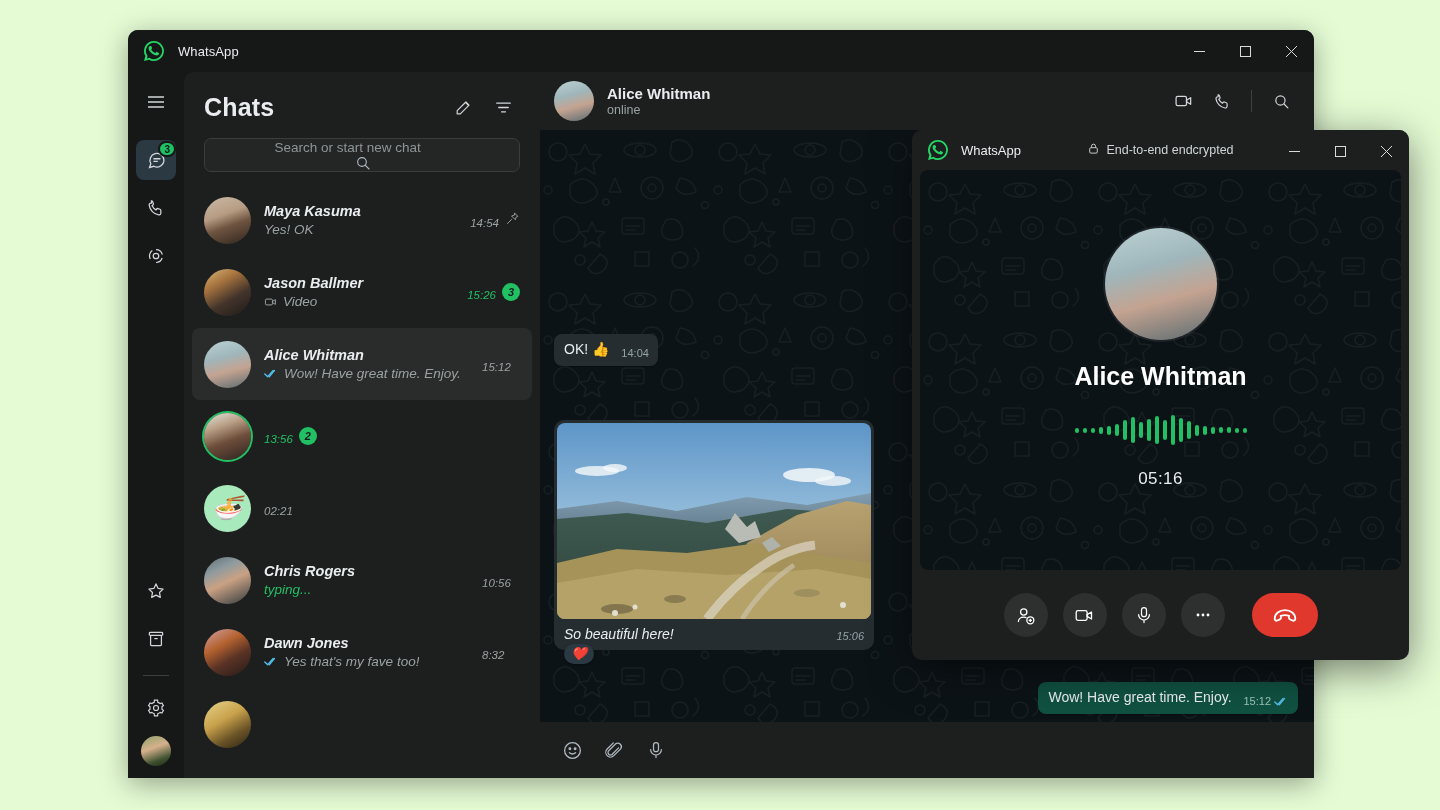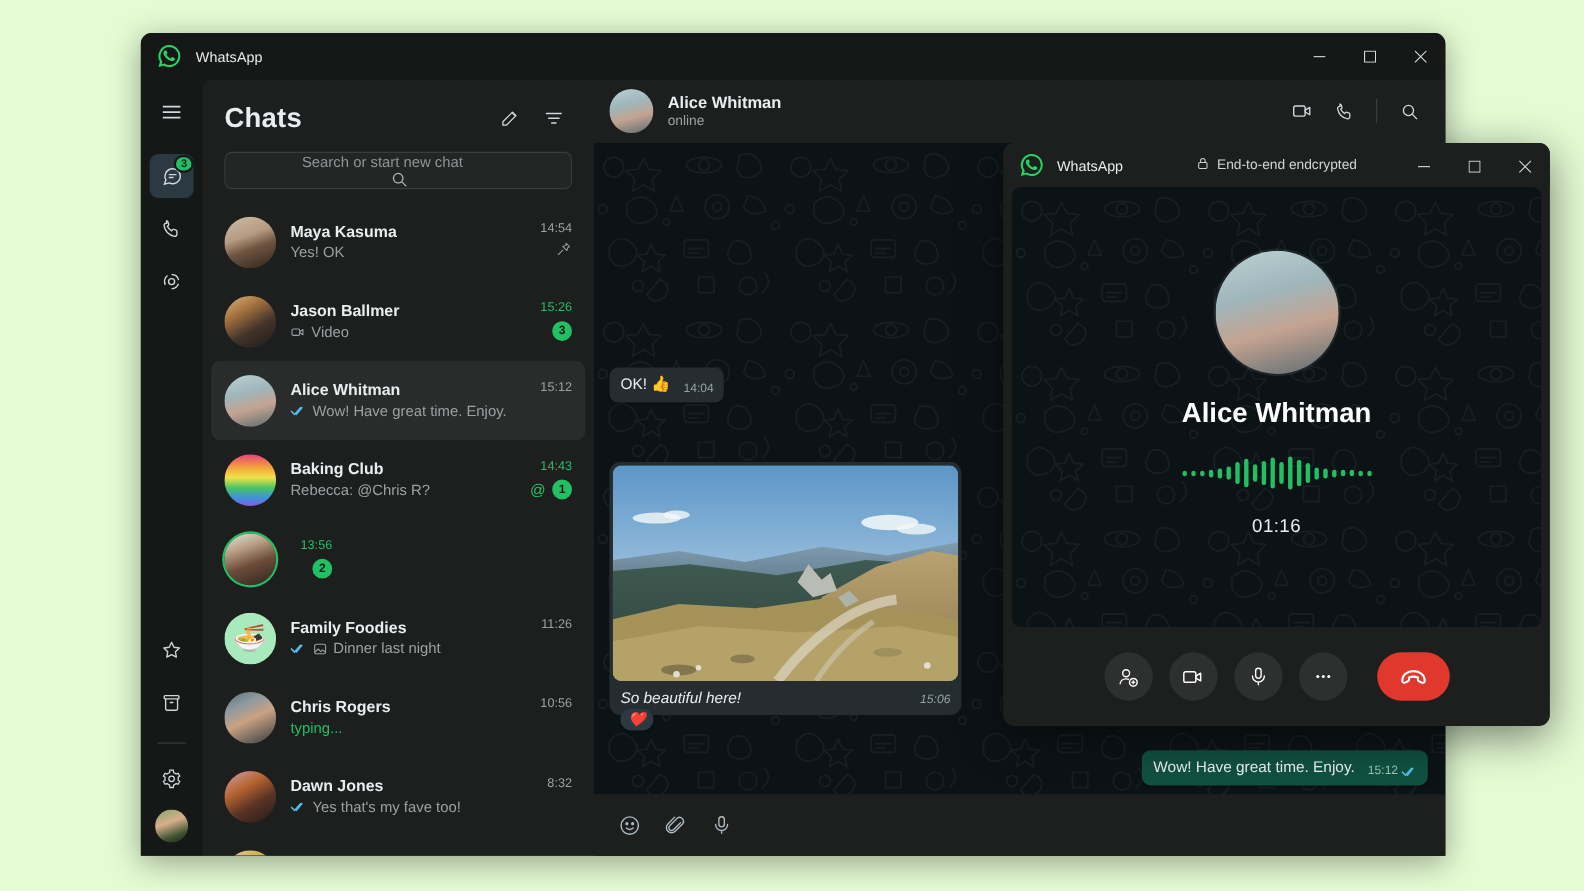--- a/index.html
+++ b/index.html
@@ -94,21 +94,21 @@
   .search-input {
     flex: 1 1 auto; background: transparent; border: none; outline: none;
     color: #e9edef; font-size: 13.5px; font-family: inherit;
   }
   .search-input::placeholder { color: #8d9596; }
   .search-icon-btn { color: #aebac1; display: flex; align-items: center; }
 
   .chat-list { flex: 1 1 auto; overflow: hidden; padding: 2px 8px 0; }
   .chat-row {
     display: flex; align-items: center; gap: 13px;
-    height: 72px; padding: 0 12px; border-radius: 8px; position: relative;
+    height: 72px; padding: 0 12px; border-radius: 8px; position: relative; font-style: italic;
   }
   .chat-row.selected { background: #2a2b2b; }
   .avatar {
     width: 47px; height: 47px; border-radius: 50%; flex: 0 0 47px;
     overflow: hidden; position: relative; background: #4a4a4a;
   }
   .avatar.ring { box-shadow: 0 0 0 2px #21c063; }
   .chat-main { flex: 1 1 auto; min-width: 0; }
   .chat-name {
     color: #e9edef; font-size: 14.5px; font-weight: bold;
@@ -118,21 +118,21 @@
   .chat-sub {
     display: flex; align-items: center; gap: 5px;
     color: #9aa2a3; font-size: 13.5px;
     white-space: nowrap; overflow: hidden;
   }
   .chat-sub .txt { overflow: hidden; text-overflow: ellipsis; white-space: nowrap; }
   .chat-sub.typing .txt { color: #21c063; }
   .ticks { color: #53bdeb; display: inline-flex; flex: 0 0 auto; }
   .sub-icon { color: #9aa2a3; display: inline-flex; flex: 0 0 auto; }
   .chat-meta {
-    display: flex; flex-direction: column; align-items: flex-end;
+    display: flex; flex-direction: row; align-items: flex-end;
     gap: 6px; flex: 0 0 auto; min-width: 38px;
   }
   .chat-time { font-size: 11.5px; color: #9aa2a3; }
   .chat-time.unread { color: #21c063; }
   .meta-row { display: flex; align-items: center; gap: 6px; height: 18px; }
   .badge {
     min-width: 18px; height: 18px; padding: 0 5px;
     background: #21c063; color: #111b21; border-radius: 9px;
     font-size: 11px; font-weight: bold;
     display: flex; align-items: center; justify-content: center;
@@ -459,74 +459,38 @@
                   </span>
                   <span class="txt">Wow! Have great time. Enjoy.</span>
                 </div>
               </div>
               <div class="chat-meta">
                 <div class="chat-time">15:12</div>
                 <div class="meta-row"></div>
               </div>
             </div>
             <div class="chat-row">
-              <div class="avatar">
-                <div class="ph ph-baking"></div>
-              </div>
-              <div class="chat-main">
-                <div class="chat-name">Baking Club</div>
-                <div class="chat-sub">
-                  <span class="txt">Rebecca: @Chris R?</span>
-                </div>
-              </div>
-              <div class="chat-meta">
-                <div class="chat-time unread">14:43</div>
-                <div class="meta-row">
-                  <span class="at-icon">@</span>
-                  <span class="badge">1</span>
-                </div>
-              </div>
-            </div>
-            <div class="chat-row">
               <div class="avatar ring">
                 <div class="ph ph-stasa"></div>
               </div>
               <div class="chat-meta">
                 <div class="chat-time unread">13:56</div>
                 <div class="meta-row">
                   <span class="badge">2</span>
                 </div>
               </div>
             </div>
             <div class="chat-row">
               <div class="avatar">
                 <div class="ph ph-foodies">
                   <div class="foodies-emoji">🍜</div>
                 </div>
               </div>
-              <div class="chat-main">
-                <div class="chat-name">Family Foodies</div>
-                <div class="chat-sub">
-                  <span class="ticks">
-                    <svg width="15" height="11" viewBox="0 0 18 12" fill="none" stroke="currentColor" stroke-width="1.7" stroke-linecap="round" stroke-linejoin="round">
-                      <path d="M1 6.5 L4.5 10 L11 2.5"></path>
-                      <path d="M6.5 9.8 L12.5 2.5"></path>
-                    </svg>
-                  </span>
-                  <span class="sub-icon">
-                    <svg width="14" height="14" viewBox="0 0 24 24" fill="none" stroke="currentColor" stroke-width="1.7" stroke-linejoin="round">
-                      <rect x="3.5" y="4.5" width="17" height="15" rx="2.5"></rect>
-                      <path d="M4 17l5-5 4 4 3-2.5 4 3.5"></path>
-                    </svg>
-                  </span>
-                  <span class="txt">Dinner last night</span>
-                </div>
-              </div>
               <div class="chat-meta">
-                <div class="chat-time">11:26</div>
+                <div class="chat-time">02:21</div>
                 <div class="meta-row"></div>
               </div>
             </div>
             <div class="chat-row">
               <div class="avatar">
                 <div class="ph ph-mark"></div>
               </div>
               <div class="chat-main">
                 <div class="chat-name">Chris Rogers</div>
                 <div class="chat-sub typing">
@@ -801,21 +765,21 @@
             <div class="wv" style="height: 24px;"></div>
             <div class="wv" style="height: 18px;"></div>
             <div class="wv" style="height: 11px;"></div>
             <div class="wv" style="height: 9px;"></div>
             <div class="wv" style="height: 7px;"></div>
             <div class="wv" style="height: 6px;"></div>
             <div class="wv" style="height: 6px;"></div>
             <div class="wv" style="height: 5px;"></div>
             <div class="wv" style="height: 5px;"></div>
           </div>
-        <div class="call-timer">01:16</div>
+        <div class="call-timer">05:16</div>
       </div>
     </div>
 
     <div class="call-controls">
       <div class="cc-btn">
         <svg width="21" height="21" viewBox="0 0 24 24" fill="none" stroke="currentColor" stroke-width="1.5">
           <circle cx="10" cy="8" r="3.6"></circle>
           <path d="M3.8 19.5c0-3.4 2.8-5.6 6.2-5.6 1.1 0 2.1.2 3 .6"></path>
           <circle cx="17.5" cy="17.5" r="4"></circle>
           <path d="M17.5 15.6v3.8M15.6 17.5h3.8"></path>

